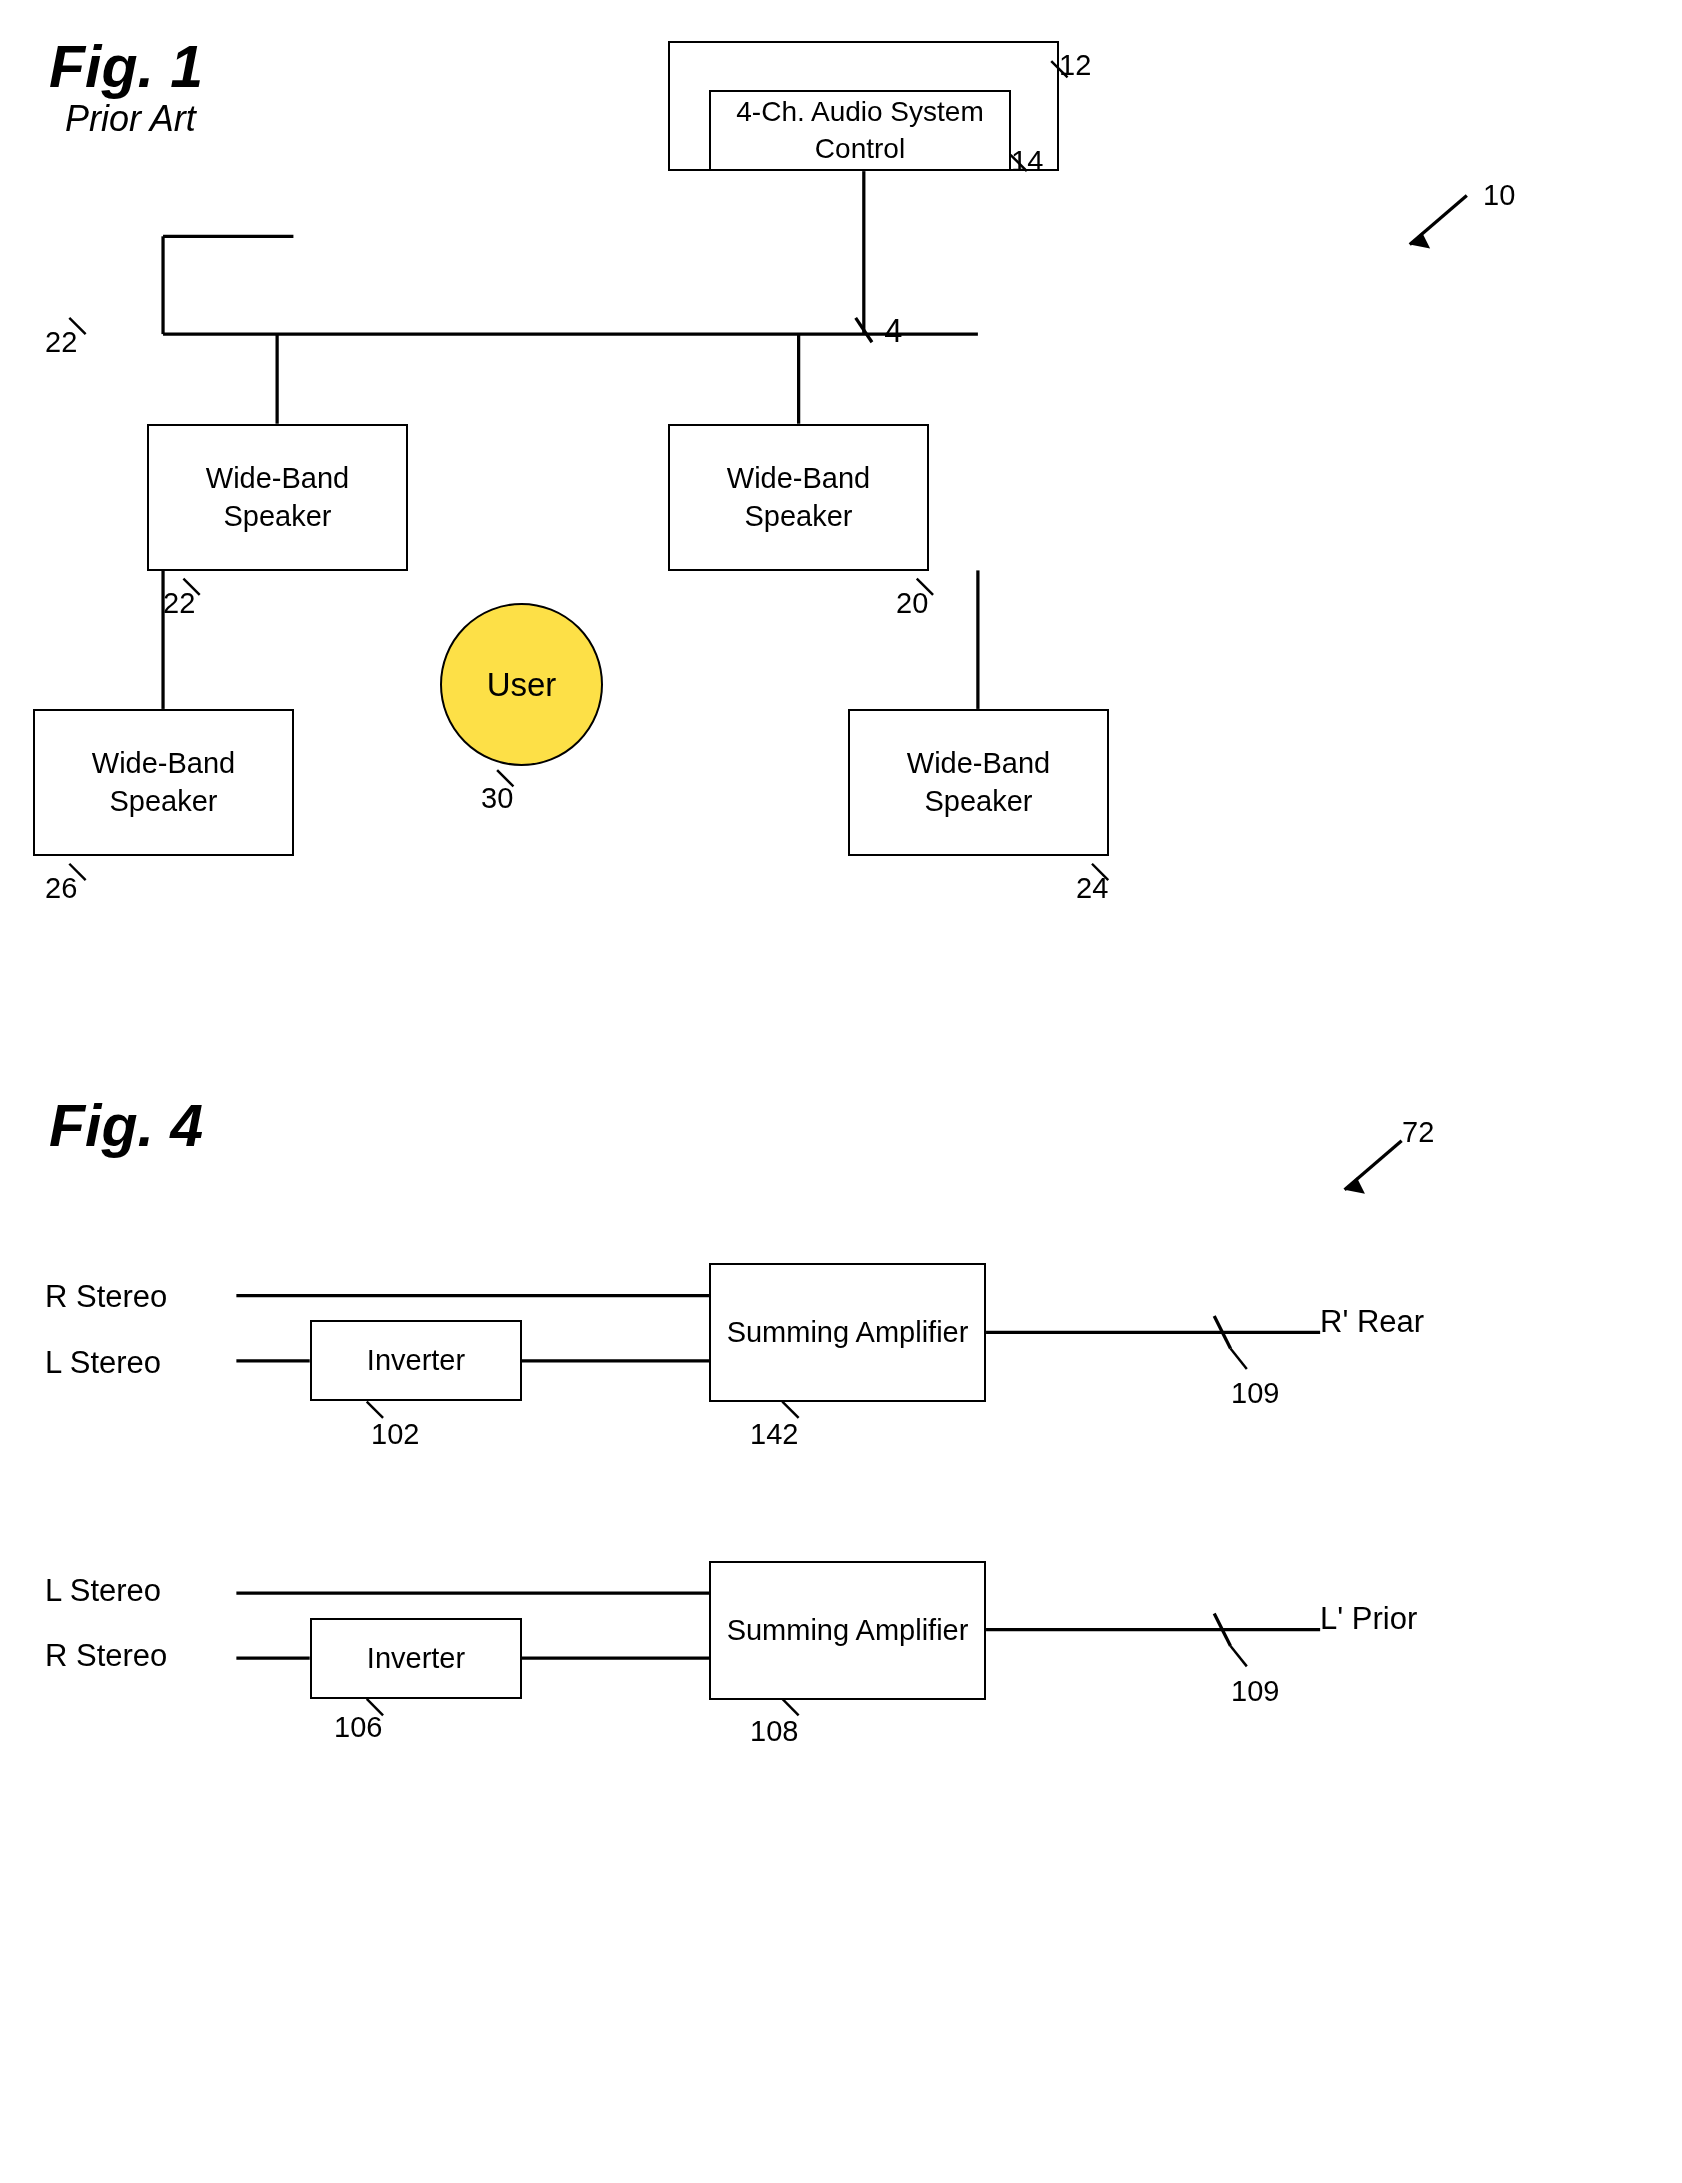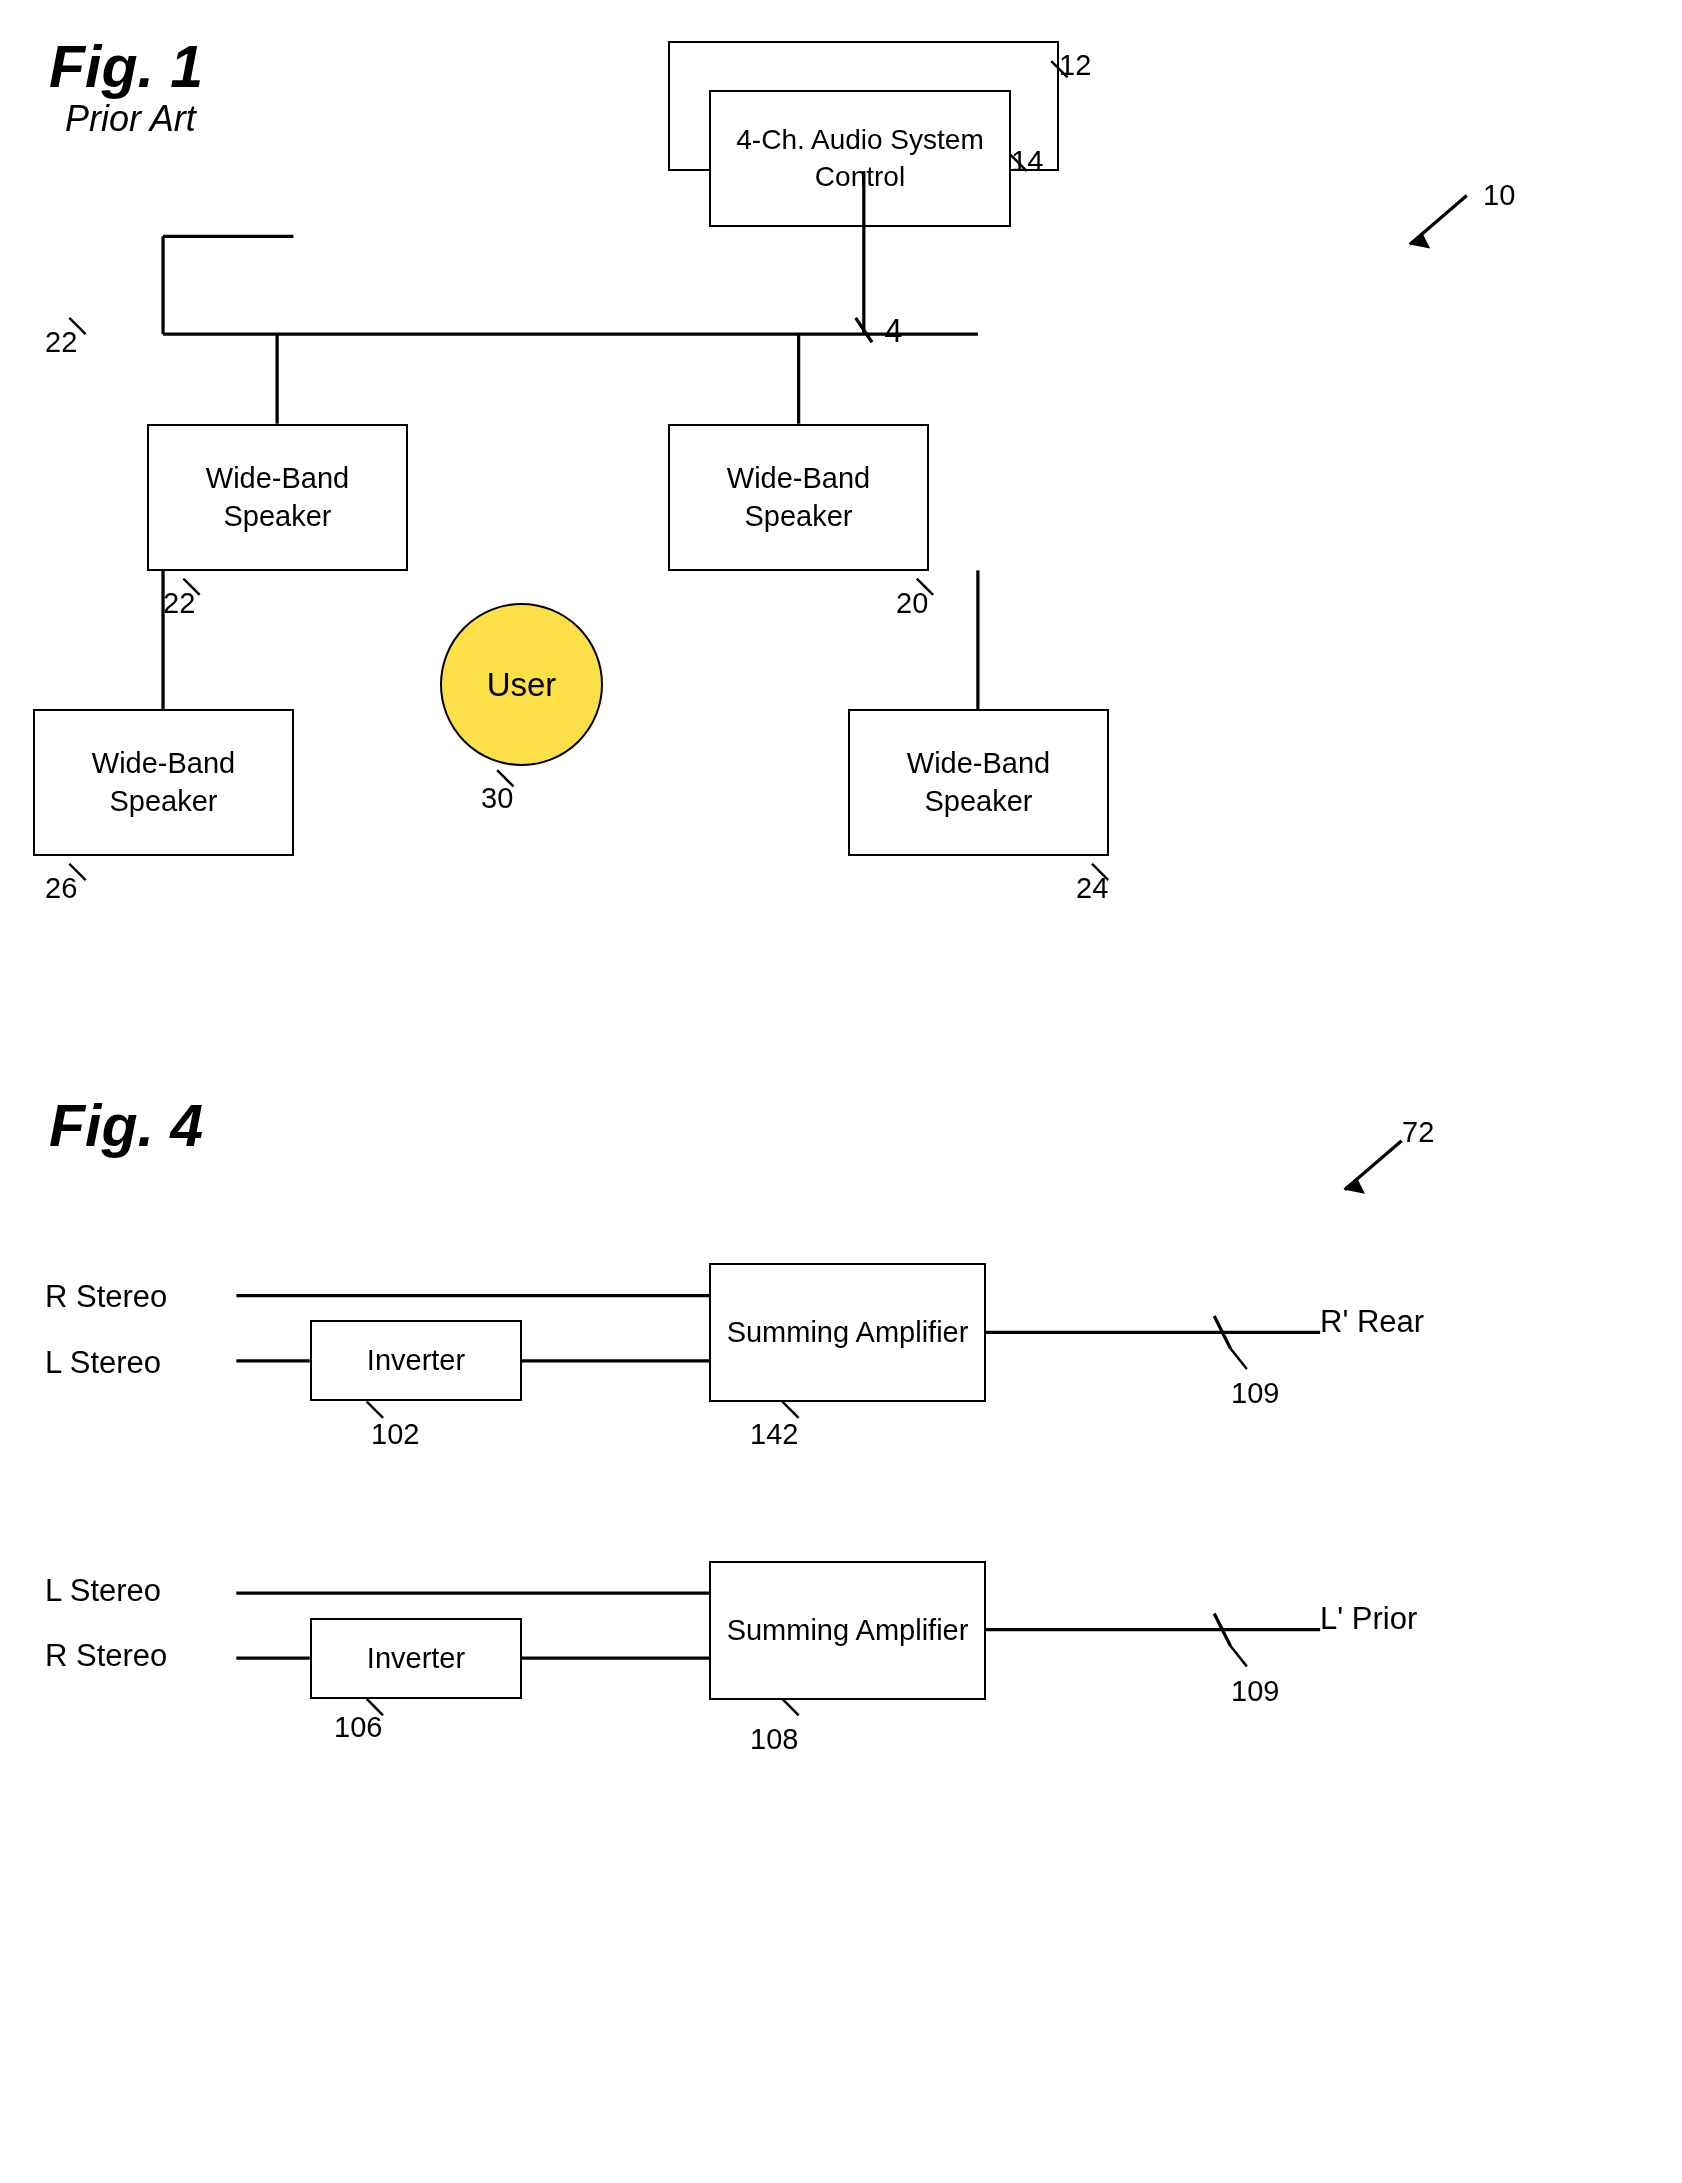--- a/index.html
+++ b/index.html
@@ -86,21 +86,21 @@
 <body>
 <div class="page">
 
   <div class="fig1-label">Fig. 1</div>
   <div class="prior-art-label">Prior Art</div>
 
   <div class="ref-num" style="top:179px; left:1483px;">10</div>
 
   <div class="box" style="top:41px; left:668px; width:391px; height:130px; font-size:34px;">Computer</div>
 
-  <div class="box" style="top:90px; left:709px; width:302px; height:137px; font-size:28px;">4-Ch. Audio
+  <div class="box" style="top:90px; left:709px; width:302px; height:81px; font-size:28px;">4-Ch. Audio
 System
 Control</div>
 
   <div class="ref-num" style="top:49px; left:1059px;">12</div>
 
   <div class="ref-num" style="top:145px; left:1011px;">14</div>
 
 
   <div class="ref-num" style="top:326px; left:45px;">22</div>
 
@@ -151,21 +151,21 @@
   <div class="label-text" style="top:1573px; left:45px;">L Stereo</div>
   <div class="label-text" style="top:1638px; left:45px;">R Stereo</div>
 
   <div class="box" style="top:1618px; left:310px; width:212px; height:81px; font-size:29px;">Inverter</div>
 
   <div class="ref-num" style="top:1711px; left:334px;">106</div>
 
   <div class="box" style="top:1561px; left:709px; width:277px; height:139px; font-size:29px;">Summing
 Amplifier</div>
 
-  <div class="ref-num" style="top:1715px; left:750px;margin-top:8px;">108</div>
+  <div class="ref-num" style="top:1715px; left:750px;">108</div>
 
   <div class="label-text" style="top:1601px; left:1320px;">L' Prior</div>
 
   <div class="ref-num" style="top:1675px; left:1231px;">109</div>
 
   <svg class="svg-overlay" viewBox="0 0 2064 2679" width="1682" height="2183">
 
     <line x1="1060" y1="210" x2="1060" y2="410" stroke="#000" stroke-width="4"></line>
 
     <line x1="200" y1="410" x2="1200" y2="410" stroke="#000" stroke-width="4"></line>

